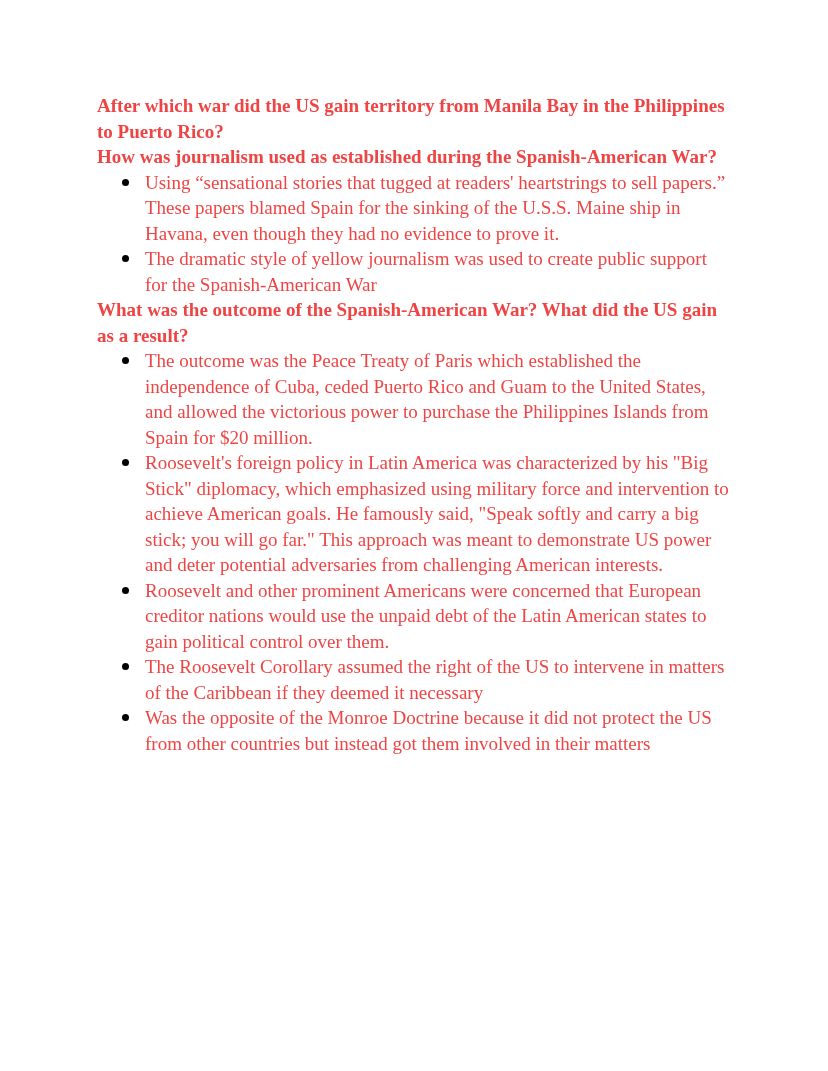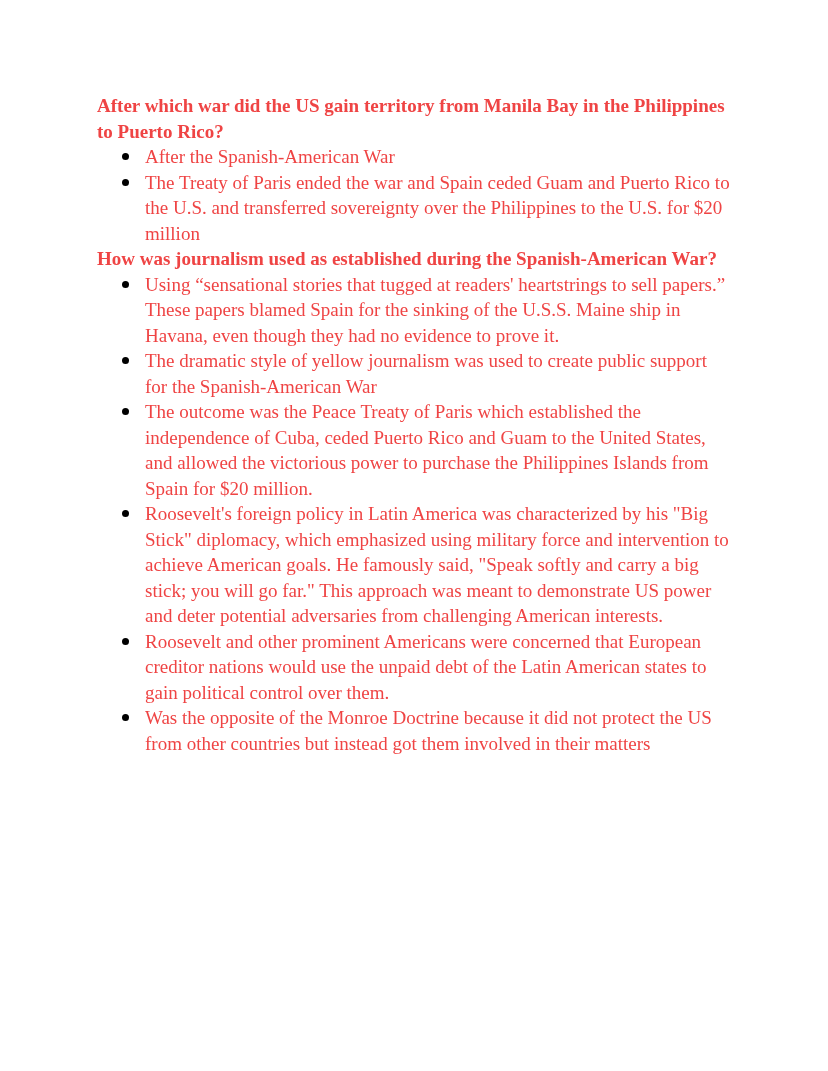--- a/index.html
+++ b/index.html
@@ -44,32 +44,30 @@
     height: 7px;
     border-radius: 50%;
     background: #000000;
   }
 </style>
 </head>
 <body>
 
 <div class="page" id="doc">
     <div class="question">After which war did the US gain territory from Manila Bay in the Philippines to Puerto Rico?</div>
-    <ul class="answers">
-      <li class="answer">After the Spanish-American War</li>
-      <li class="answer">The Treaty of Paris ended the war and Spain ceded Guam and Puerto Rico to the U.S. and transferred sovereignty over the Philippines to the U.S. for $20 million</li>
-    </ul>
     <div class="question">How was journalism used as established during the Spanish-American War?</div>
     <ul class="answers">
       <li class="answer">Using “sensational stories that tugged at readers' heartstrings to sell papers.” These papers blamed Spain for the sinking of the U.S.S. Maine ship in Havana, even though they had no evidence to prove it.</li>
       <li class="answer">The dramatic style of yellow journalism was used to create public support for the Spanish-American War</li>
     </ul>
+    <div class="question">What was the outcome of the Spanish-American War? What did the US gain as a result?</div>
     <ul class="answers">
       <li class="answer">The outcome was the Peace Treaty of Paris which established the independence of Cuba, ceded Puerto Rico and Guam to the United States, and allowed the victorious power to purchase the Philippines Islands from Spain for $20 million.</li>
     </ul>
     <ul class="answers">
       <li class="answer">Roosevelt's foreign policy in Latin America was characterized by his "Big Stick" diplomacy, which emphasized using military force and intervention to achieve American goals. He famously said, "Speak softly and carry a big stick; you will go far." This approach was meant to demonstrate US power and deter potential adversaries from challenging American interests.</li>
       <li class="answer">Roosevelt and other prominent Americans were concerned that European creditor nations would use the unpaid debt of the Latin American states to gain political control over them.</li>
     </ul>
     <ul class="answers">
+      <li class="answer">The Roosevelt Corollary assumed the right of the US to intervene in matters of the Caribbean if they deemed it necessary</li>
       <li class="answer">Was the opposite of the Monroe Doctrine because it did not protect the US from other countries but instead got them involved in their matters</li>
     </ul>
   </div>
 
 </body></html>

